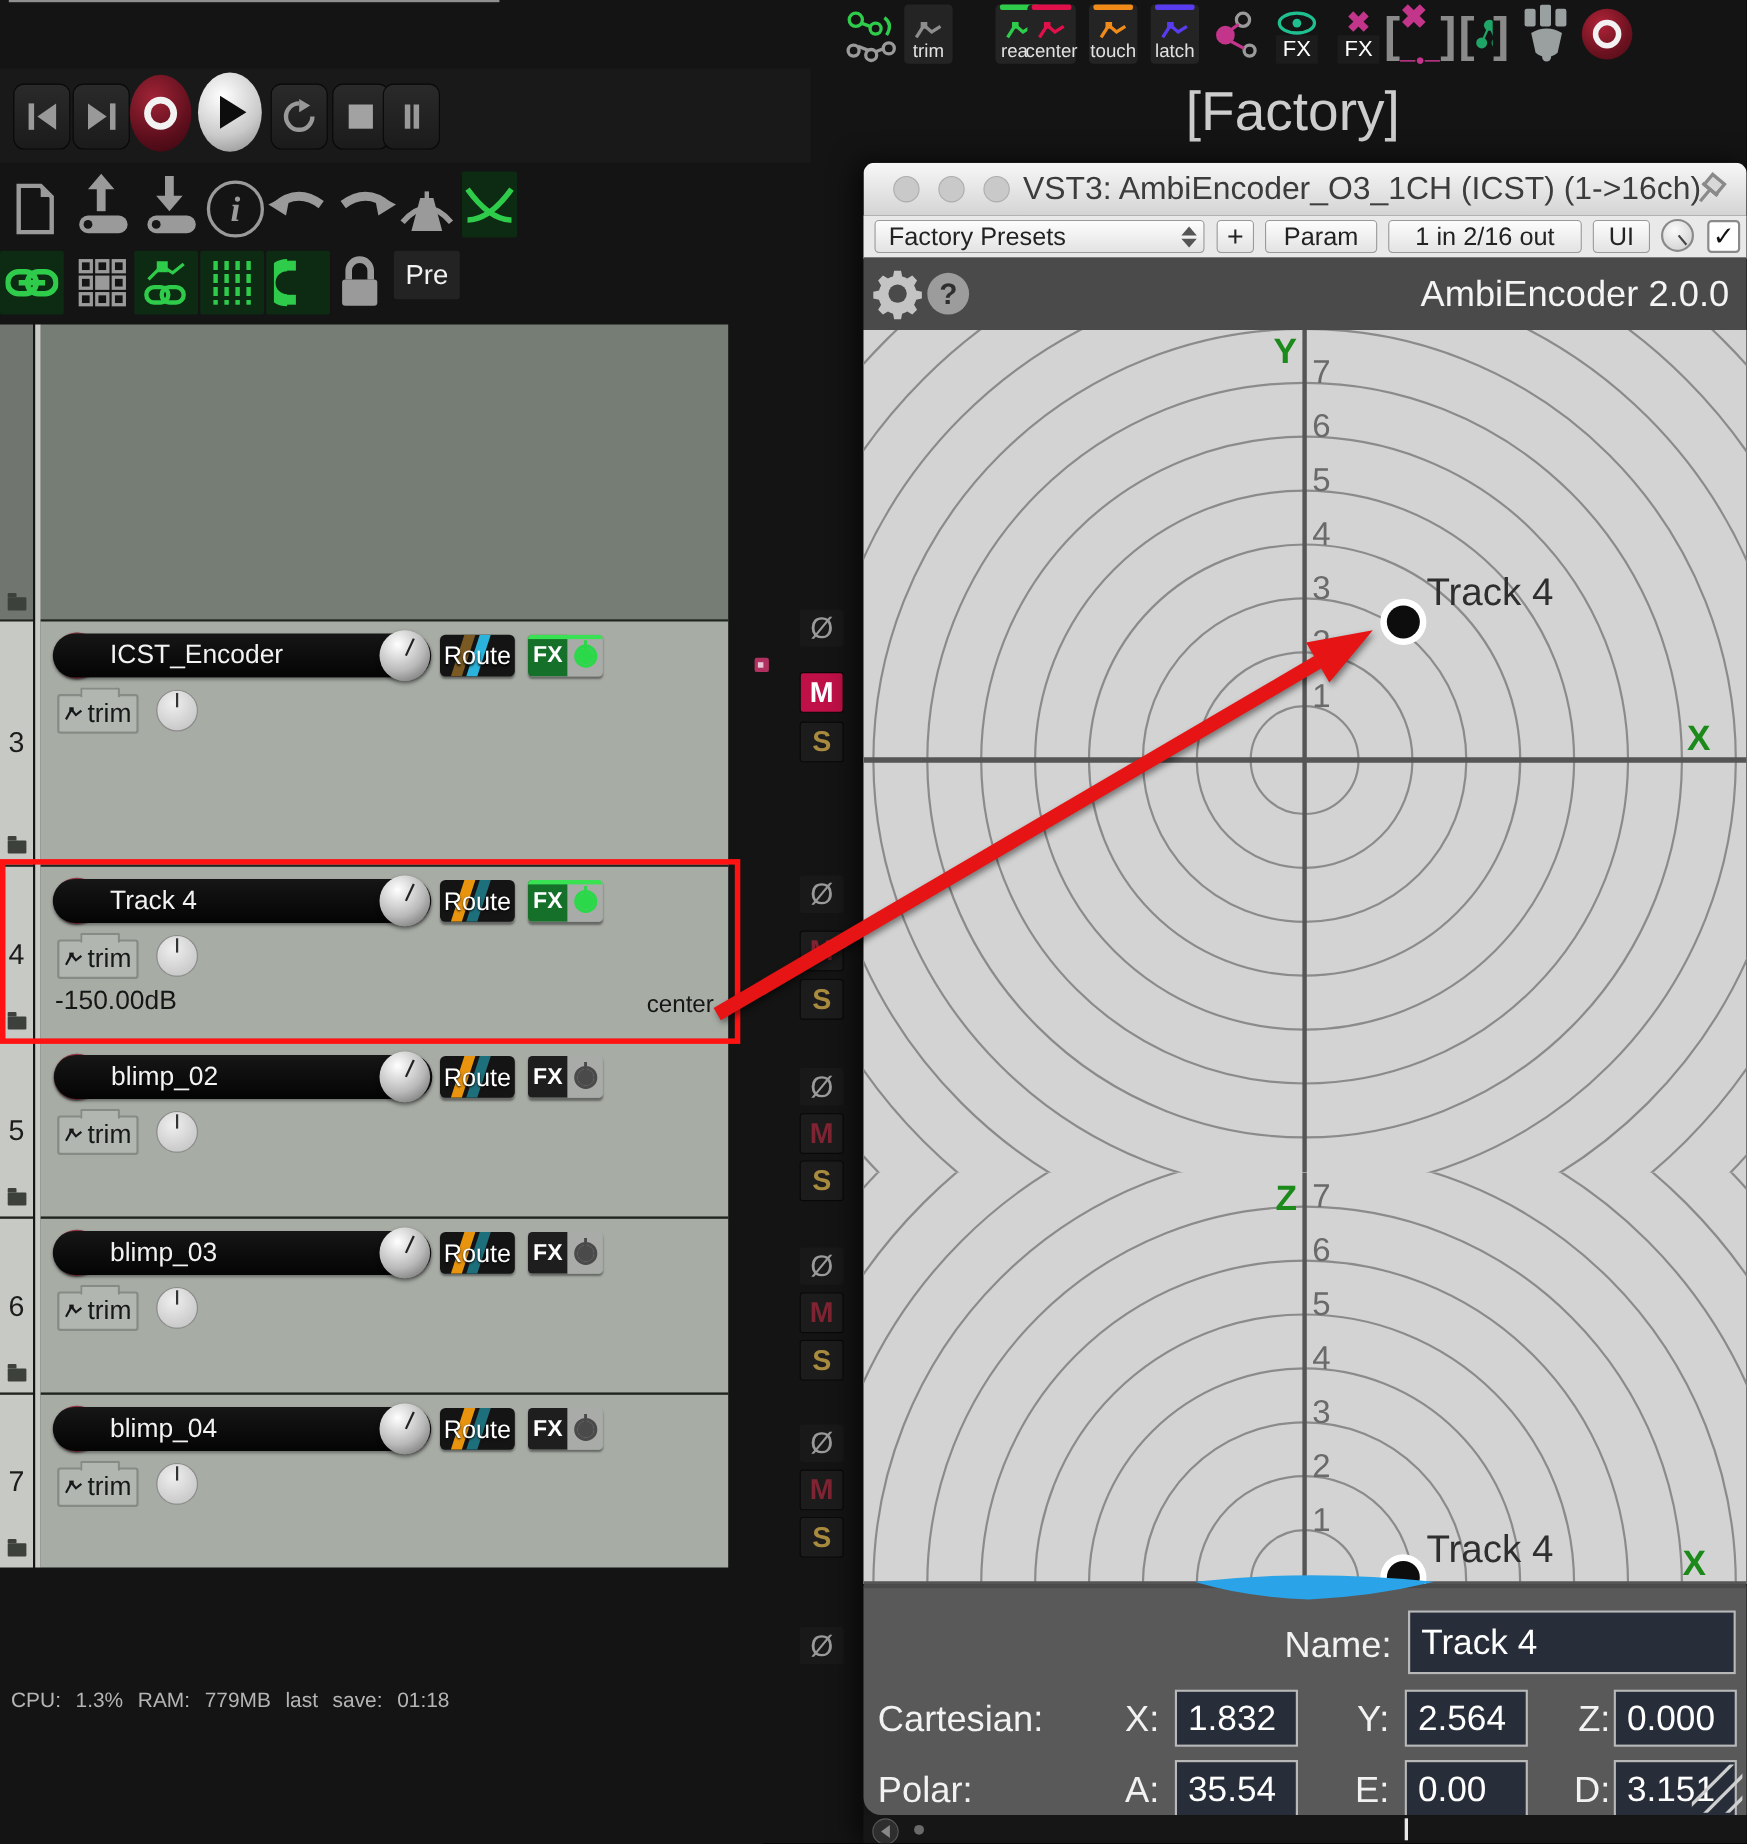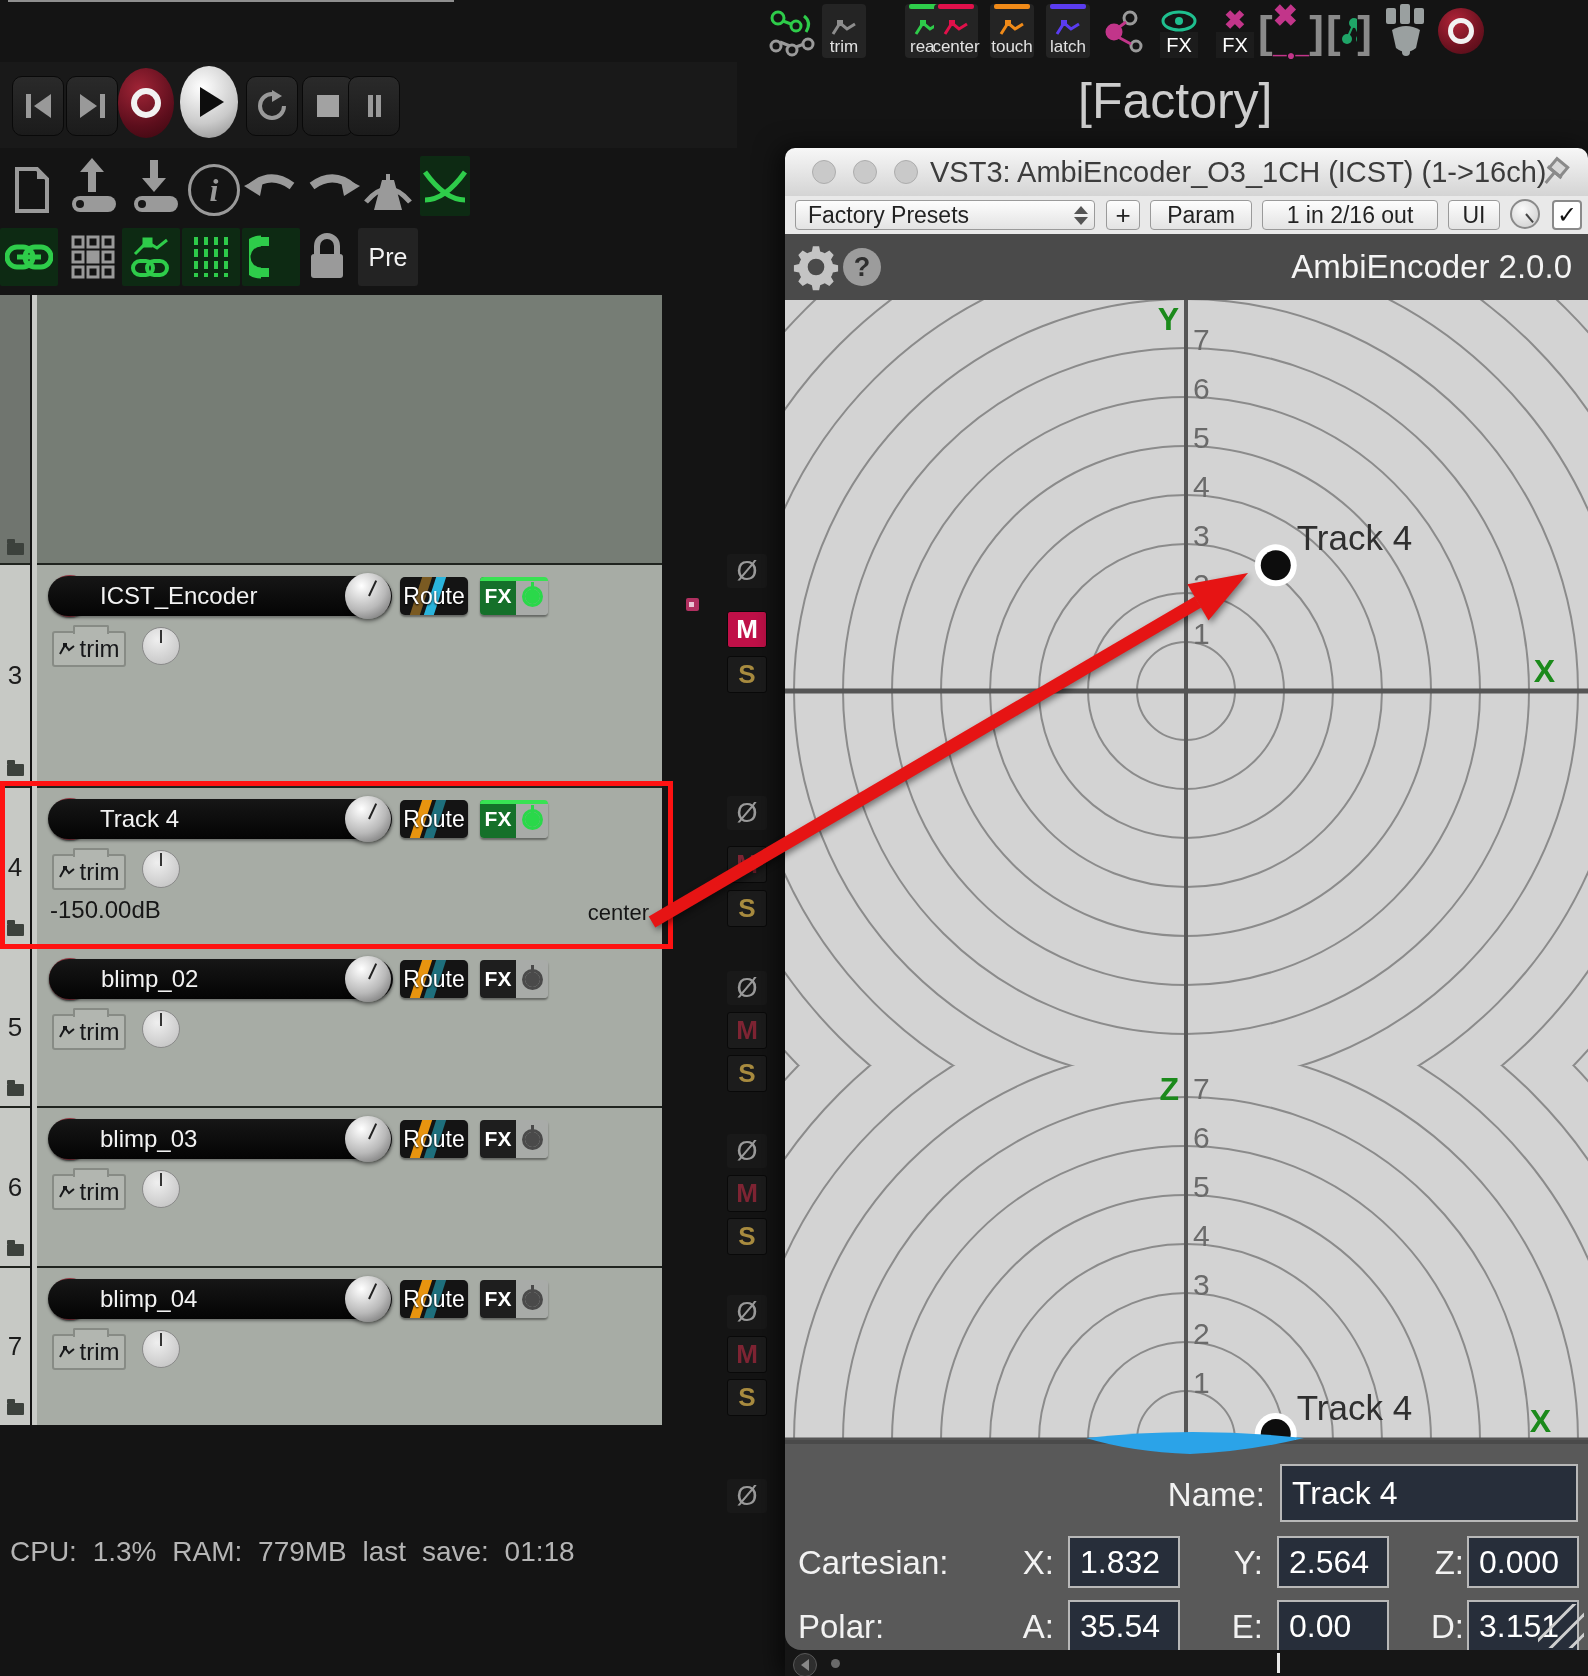--- a/index.html
+++ b/index.html
@@ -22,21 +22,21 @@
   .tri-r{width:0;height:0;border-top:12px solid transparent;border-bottom:12px solid transparent;border-left:17px solid #999;}
   .vbar{width:5px;height:24px;background:#999;}
   .oval{border-radius:50%;display:flex;align-items:center;justify-content:center;}
   #record-btn{left:118px;top:68px;width:56px;height:70px;background:radial-gradient(circle at 38% 30%,#a02436,#5c0e1c 62%,#38070f);}
   #record-btn .ring{width:18px;height:18px;border:6px solid #f2f2f2;border-radius:50%;}
   #play-btn{left:180px;top:66px;width:58px;height:72px;background:radial-gradient(circle at 38% 30%,#ffffff,#cacaca 58%,#868686);}
   #play-btn .tri{width:0;height:0;border-top:15px solid transparent;border-bottom:15px solid transparent;border-left:24px solid #0d0d0d;margin-left:6px;}
   #time-display{left:408px;top:66px;font-size:58px;color:#cdcdcd;letter-spacing:1px;white-space:nowrap;}
   #status-display{left:1078px;top:72px;font-size:50px;color:#cdcdcd;}
   .gbtn{background:#0d2a13;border-radius:2px;display:flex;align-items:center;justify-content:center;}
-  #pre-btn{left:358px;top:228px;width:60px;height:58px;background:#232323;border-radius:3px;color:#f2f2f2;font-size:25px;display:flex;align-items:center;justify-content:center;}
+  #pre-btn{left:358px;top:228px;width:60px;height:44px;background:#232323;border-radius:3px;color:#f2f2f2;font-size:25px;display:flex;align-items:center;justify-content:center;}
   
   #tcp-empty{left:37px;top:295px;width:625px;height:268px;background:#767d75;}
   #numstrip-empty{left:0;top:295px;width:30px;height:268px;background:#70756f;}
   #tcp-edge{left:32px;top:295px;width:5px;height:1130px;background:#c9cbc7;}
   .trk-row{left:37px;width:625px;background:#a7aca5;border-top:2px solid #20241f;box-sizing:border-box;}
   .num-cell{left:0;width:30px;background:#c7c9c5;border-top:2px solid #20241f;box-sizing:border-box;color:#1c1c1c;font-size:26px;display:flex;align-items:center;justify-content:center;}
   .folder{width:17px;height:12px;background:#3c413c;border-radius:1px;}
   .folder:before{content:"";position:absolute;top:-4px;left:0;width:8px;height:4px;background:#3c413c;border-radius:1px 1px 0 0;}
   .rec-btn{width:42px;height:42px;border-radius:50%;background:radial-gradient(circle at 40% 32%,#96202e,#5a0d18 68%);box-shadow:inset 0 0 0 3px rgba(225,130,140,.30), 0 1px 2px rgba(0,0,0,.6);display:flex;align-items:center;justify-content:center;}
   .rec-btn .o{width:14px;height:14px;border:4px solid #f4f4f4;border-radius:50%;}
@@ -52,21 +52,21 @@
   .pw{width:15px;height:15px;border:3px solid;border-radius:50%;position:relative;}
   .pw:before{content:"";position:absolute;left:50%;top:-7px;width:3px;height:9px;margin-left:-1.5px;background:inherit;}
   .fxc .topline2{position:absolute;left:0;right:0;top:0;height:4px;background:#38e253;}
   .trim-chip{width:74px;height:36px;background:#b2b6b0;border:2px solid #878b85;border-radius:3px;display:flex;align-items:center;justify-content:center;gap:4px;box-sizing:border-box;}
   .trim-chip:before{content:"";position:absolute;top:-8px;left:50%;margin-left:-16px;width:32px;height:7px;background:#b2b6b0;border:2px solid #878b85;border-bottom:none;border-radius:2px 2px 0 0;}
   .trim-chip span{color:#17181a;font-size:24px;}
   .pan-knob{width:36px;height:36px;border-radius:50%;background:radial-gradient(circle at 40% 32%,#efefef,#bdbdbd);border:1px solid #8a8a8a;}
   .pan-knob .ind{position:absolute;left:50%;top:2px;width:2px;height:13px;margin-left:-1px;background:#333;}
   .ms-chip{left:727px;width:40px;background:#1c1c1c;border:1px solid #090909;border-radius:3px;display:flex;align-items:center;justify-content:center;font-weight:bold;box-sizing:border-box;}
   .ph-chip{left:727px;width:40px;background:#191919;border-radius:3px;display:flex;align-items:center;justify-content:center;color:#9a9a9a;font-size:27px;}
-  #status-bar{left:10px;top:1536px;font-size:28px;color:#b5b5b5;word-spacing:8px;}
+  #status-bar{left:10px;top:1536px;font-size:19px;color:#b5b5b5;word-spacing:8px;}
   
   #plugin{left:785px;top:148px;width:803px;height:1528px;border-radius:10px 10px 0 0;box-shadow:-6px 0 24px rgba(0,0,0,.65);}
   #pl-titlebar{left:0;top:0;width:803px;height:48px;background:linear-gradient(#f7f7f7,#d4d4d4);border-radius:10px 10px 0 0;border-bottom:1px solid #a8a8a8;}
   .tl-circle{top:12px;width:24px;height:24px;border-radius:50%;background:#c9c9c9;border:1px solid #adadad;box-sizing:border-box;}
   #pl-title{left:145px;top:0;width:630px;height:48px;line-height:48px;font-size:29px;color:#3c3c3c;white-space:nowrap;overflow:hidden;}
   #pl-toolbar{left:0;top:48px;width:803px;height:38px;background:#e9e9e9;border-bottom:1px solid #b5b5b5;}
   .plbtn{top:4px;height:30px;background:linear-gradient(#fdfdfd,#e3e3e3);border:1px solid #9a9a9a;border-radius:4px;color:#222;font-size:23px;display:flex;align-items:center;justify-content:center;box-sizing:border-box;}
   #pl-header{left:0;top:86px;width:803px;height:66px;background:#4a4a4a;}
   #pl-version{right:16px;top:14px;font-size:33px;color:#f4f4f4;}
   #q-icon{left:58px;top:14px;width:38px;height:38px;border-radius:50%;background:#9c9c9c;color:#2e2e2e;font-size:27px;font-weight:bold;display:flex;align-items:center;justify-content:center;}

